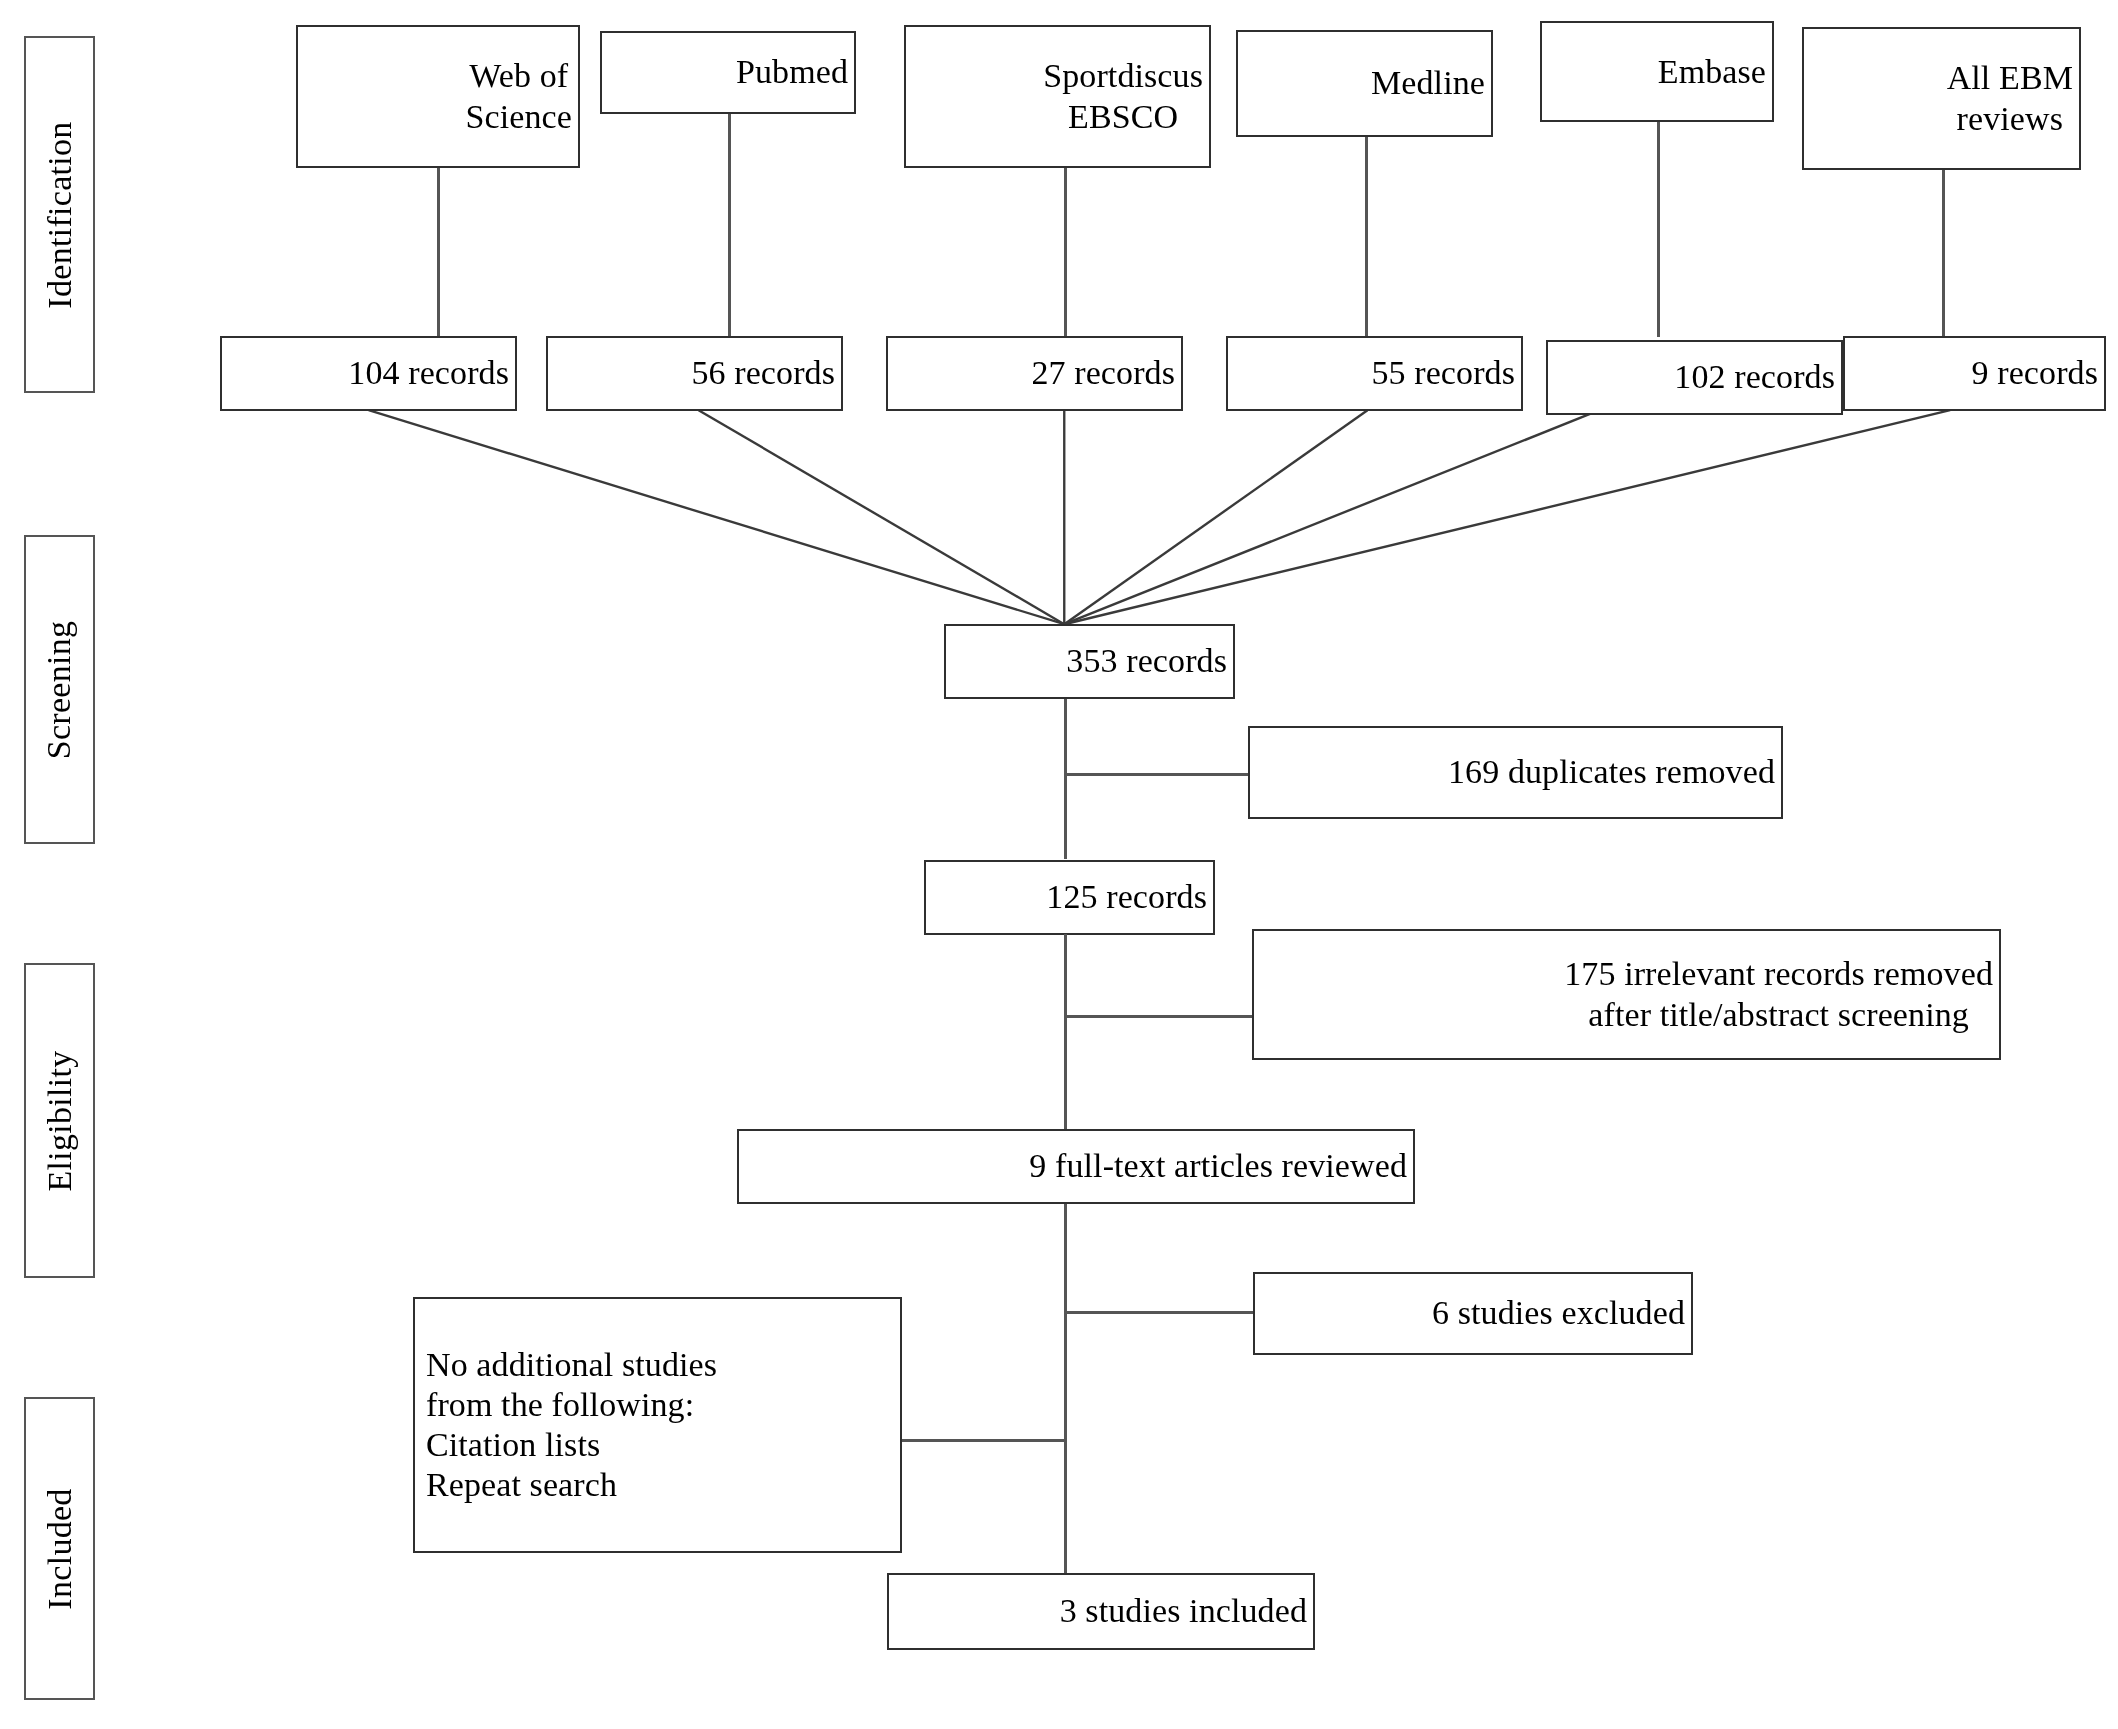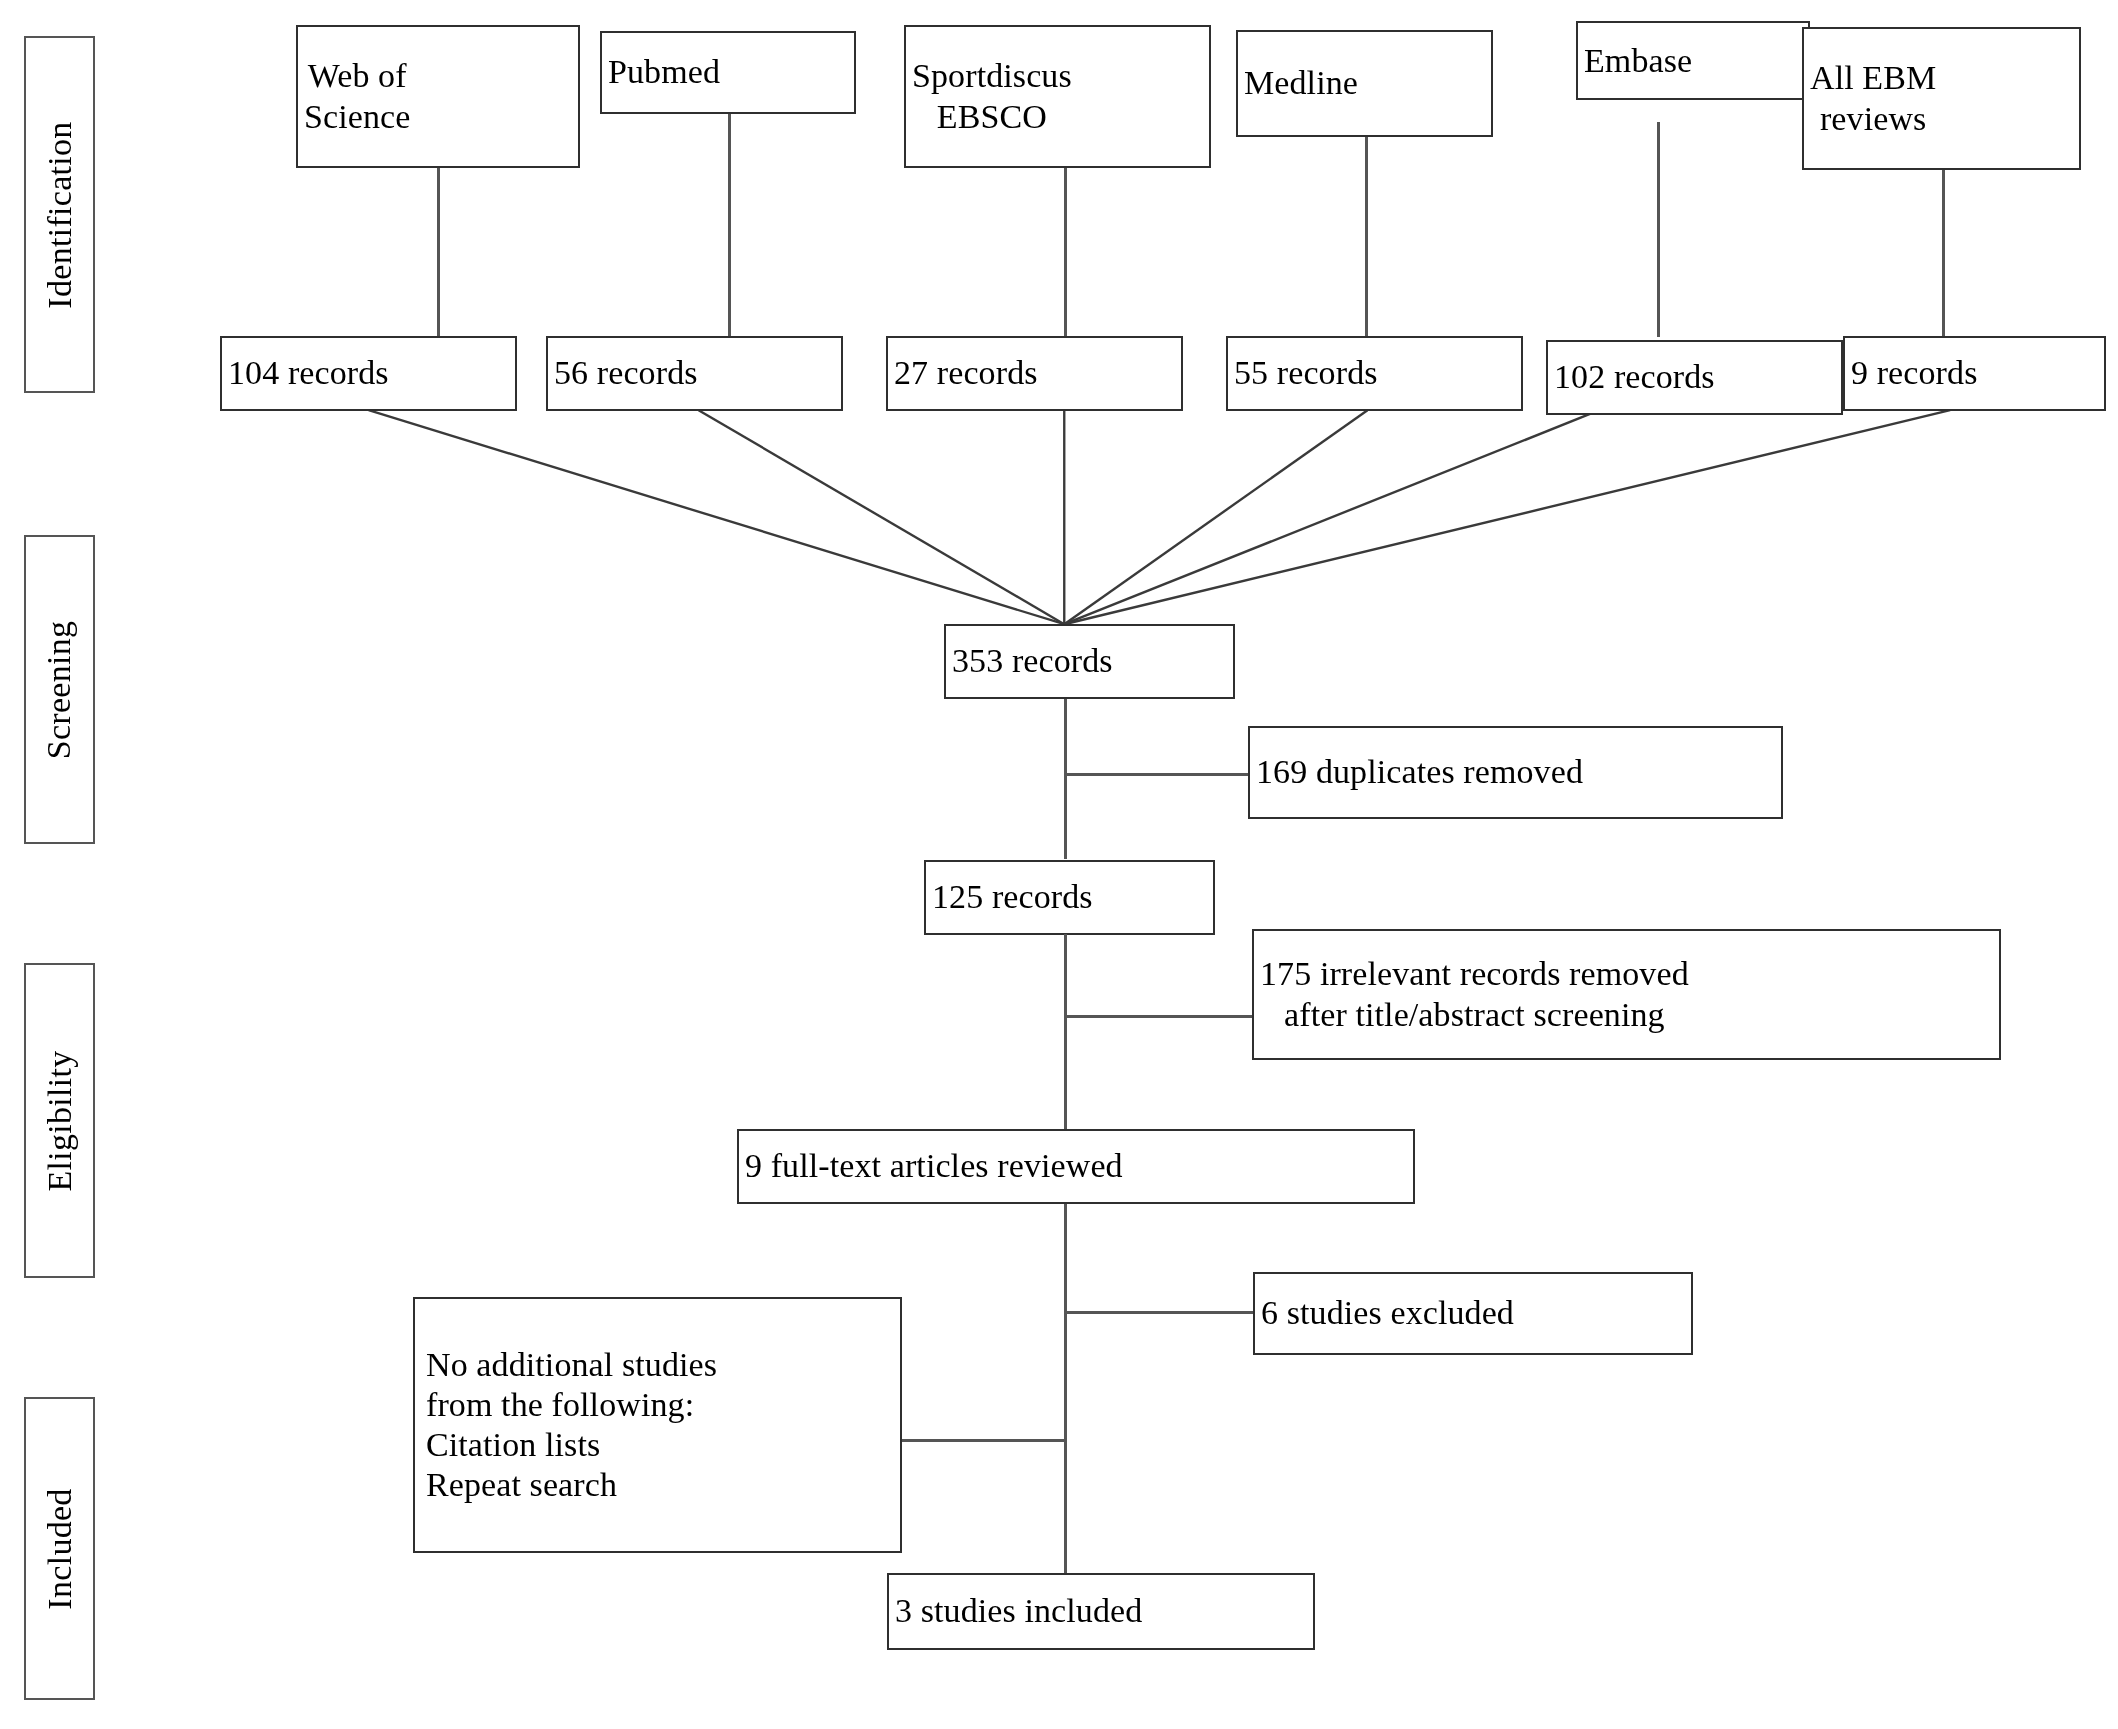--- a/index.html
+++ b/index.html
@@ -17,21 +17,21 @@
   }
 
   
   .box {
     position: absolute;
     box-sizing: border-box;
     background: #ffffff;
     border: 2.4px solid #2f2f2f;
     display: flex;
     align-items: center;
-    justify-content: flex-start;
+    justify-content: flex-end;
     text-align: center;
     color: #000000;
     font-size: 34px;
     line-height: 1.18;
     letter-spacing: 0.1px;
     padding: 2.4px 6px;
   }
   .box .txt { display: block; white-space: pre-line; }
 
   .box.left-text {
@@ -114,21 +114,21 @@
   <div class="box" style="left:600px; top:31px; width:256px; height:83px;">
     <span class="txt">Pubmed</span>
   </div>
   <div class="box" style="left:904px; top:25px; width:307px; height:143px;">
     <span class="txt">Sportdiscus
 EBSCO</span>
   </div>
   <div class="box" style="left:1236px; top:30px; width:257px; height:107px;">
     <span class="txt">Medline</span>
   </div>
-  <div class="box" style="left:1540px; top:21.4px; width:234px; height:79px;margin-left:36px;">
+  <div class="box" style="left:1540px; top:21.4px; width:234px; height:101px;">
     <span class="txt">Embase</span>
   </div>
   <div class="box" style="left:1802px; top:27px; width:279px; height:143px;">
     <span class="txt">All EBM
 reviews</span>
   </div>
 
   <div class="vline" style="left:437px; top:168px; height:169px;"></div>
   <div class="vline" style="left:728px; top:114px; height:223px;"></div>
   <div class="vline" style="left:1064px; top:168px; height:169px;"></div>

